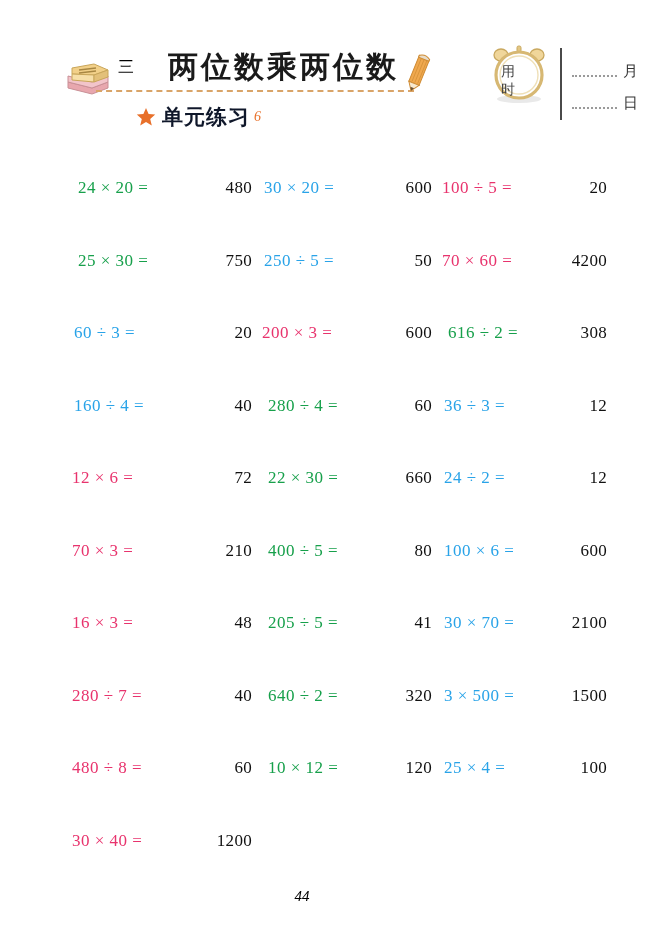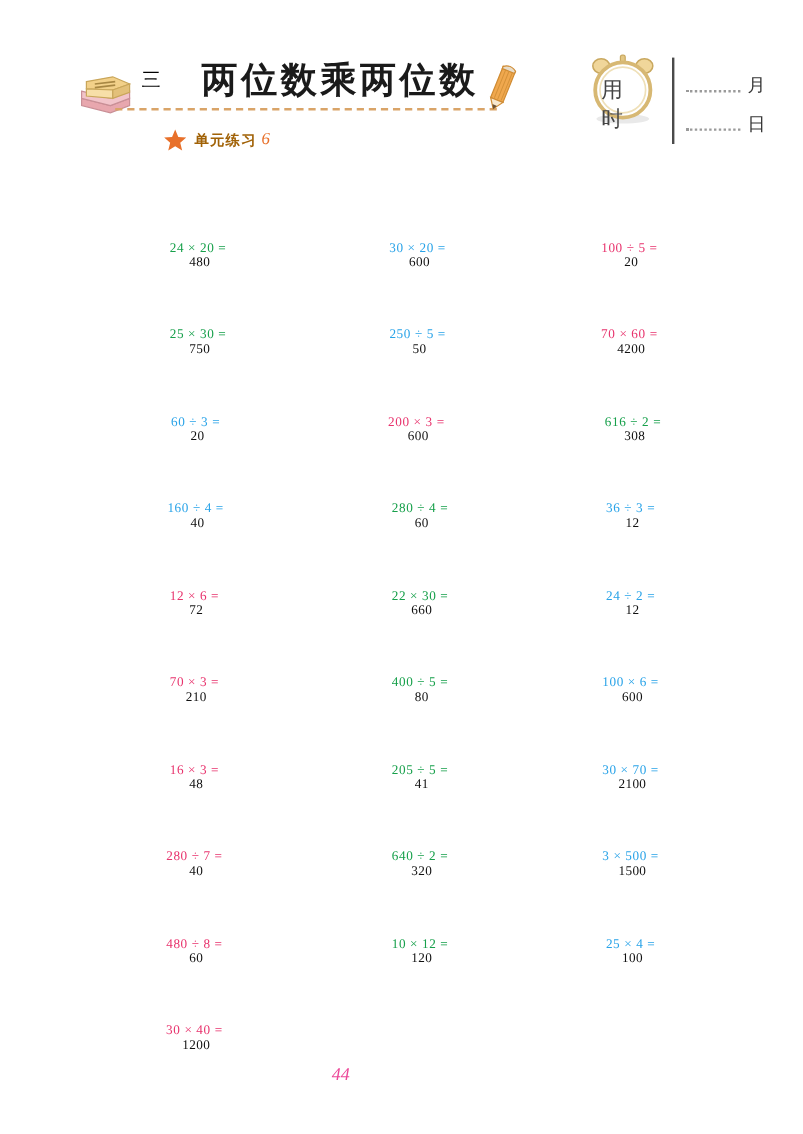--- a/index.html
+++ b/index.html
@@ -63,23 +63,23 @@
   #exercise-label-row {
     position: absolute;
     left: 136px; top: 104px;
     display: flex;
     align-items: center;
     height: 26px;
   }
   #star-icon { width: 20px; height: 20px; display:block; }
   #exercise-label {
     font-family: Liberation Mono, monospace;
-    font-size: 12px;
+    font-size: 21px;
     font-weight: bold;
-    color: #a16207;
+    color: #0f172a;
     margin-left: 6px;
     letter-spacing: 1px;
   }
   #exercise-number {
     font-family: "Liberation Serif", "DejaVu Serif", serif;
     font-size: 14px;
     font-style: italic;
     color: #e8702a;
     margin-left: 4px;
   }
@@ -94,21 +94,21 @@
     position: absolute;
     left: 0; top: 4px;
     width: 62px; height: 62px;
   }
   #clock-label {
     position: absolute;
     left: 13px; top: 25px;
     width: 14px;
     text-align: right;
     font-family: "Liberation Serif", "DejaVu Serif", serif;
-    font-size: 18px;
+    font-size: 14px;
     color: #444444;
     letter-spacing: 0px;
   }
   #timer-divider {
     position: absolute;
     left: 72px; top: 10px;
     width: 2px; height: 72px;
     background: #4a4a4a;
   }
   .date-line {
@@ -141,50 +141,49 @@
     left: 62px; top: 152px;
     width: 545px;
     height: 700px;
     display: grid;
     grid-template-columns: 190px 180px 175px;
     grid-auto-rows: 72.5px;
   }
   .problem {
     display: flex;
     align-items: center;
-    justify-content: flex-end;
-    font-family: "Liberation Serif", "DejaVu Serif", serif;
-    font-size: 11px;
+    justify-content: space-between;
+    font-family: "Liberation Serif", "DejaVu Serif", serif;
+    font-size: 17px;
     white-space: nowrap;
-    flex-direction: column;
   }
   .problem .expr { letter-spacing: 0.5px; }
   .problem .ans {
     color: #111111;
     margin-left: 3px;
     letter-spacing: 0.3px;
   }
   .col-green .expr { color: #17a04b; }
   .col-blue  .expr { color: #29a3e8; font-family: Liberation Serif, serif; }
   .col-pink  .expr { color: #e8336d; }
 
   .col-green { padding-left: 16px; }
   .col-blue  { padding-left: 12px; }
   .col-pink  { padding-left: 10px; }
 
   
   #page-number {
     position: absolute;
-    left: 0; top: 888px;
+    left: 18px; top: 888px;
     width: 568px;
     text-align: center;
     font-family: "Liberation Serif", "DejaVu Serif", serif;
     font-size: 15px;
     font-style: italic;
-    color: #ec4899;
+    color: #000000;
   }
 </style>
 </head>
 <body>
 
 <div id="header">
 
   <span id="book-icon">
     <svg width="48" height="38" viewBox="0 0 48 38">
       <path d="M4 24 L28 30 L44 24 L44 30 L28 36 L4 30 Z" fill="#e8a7ae" stroke="#c98f96" stroke-width="1"></path>

